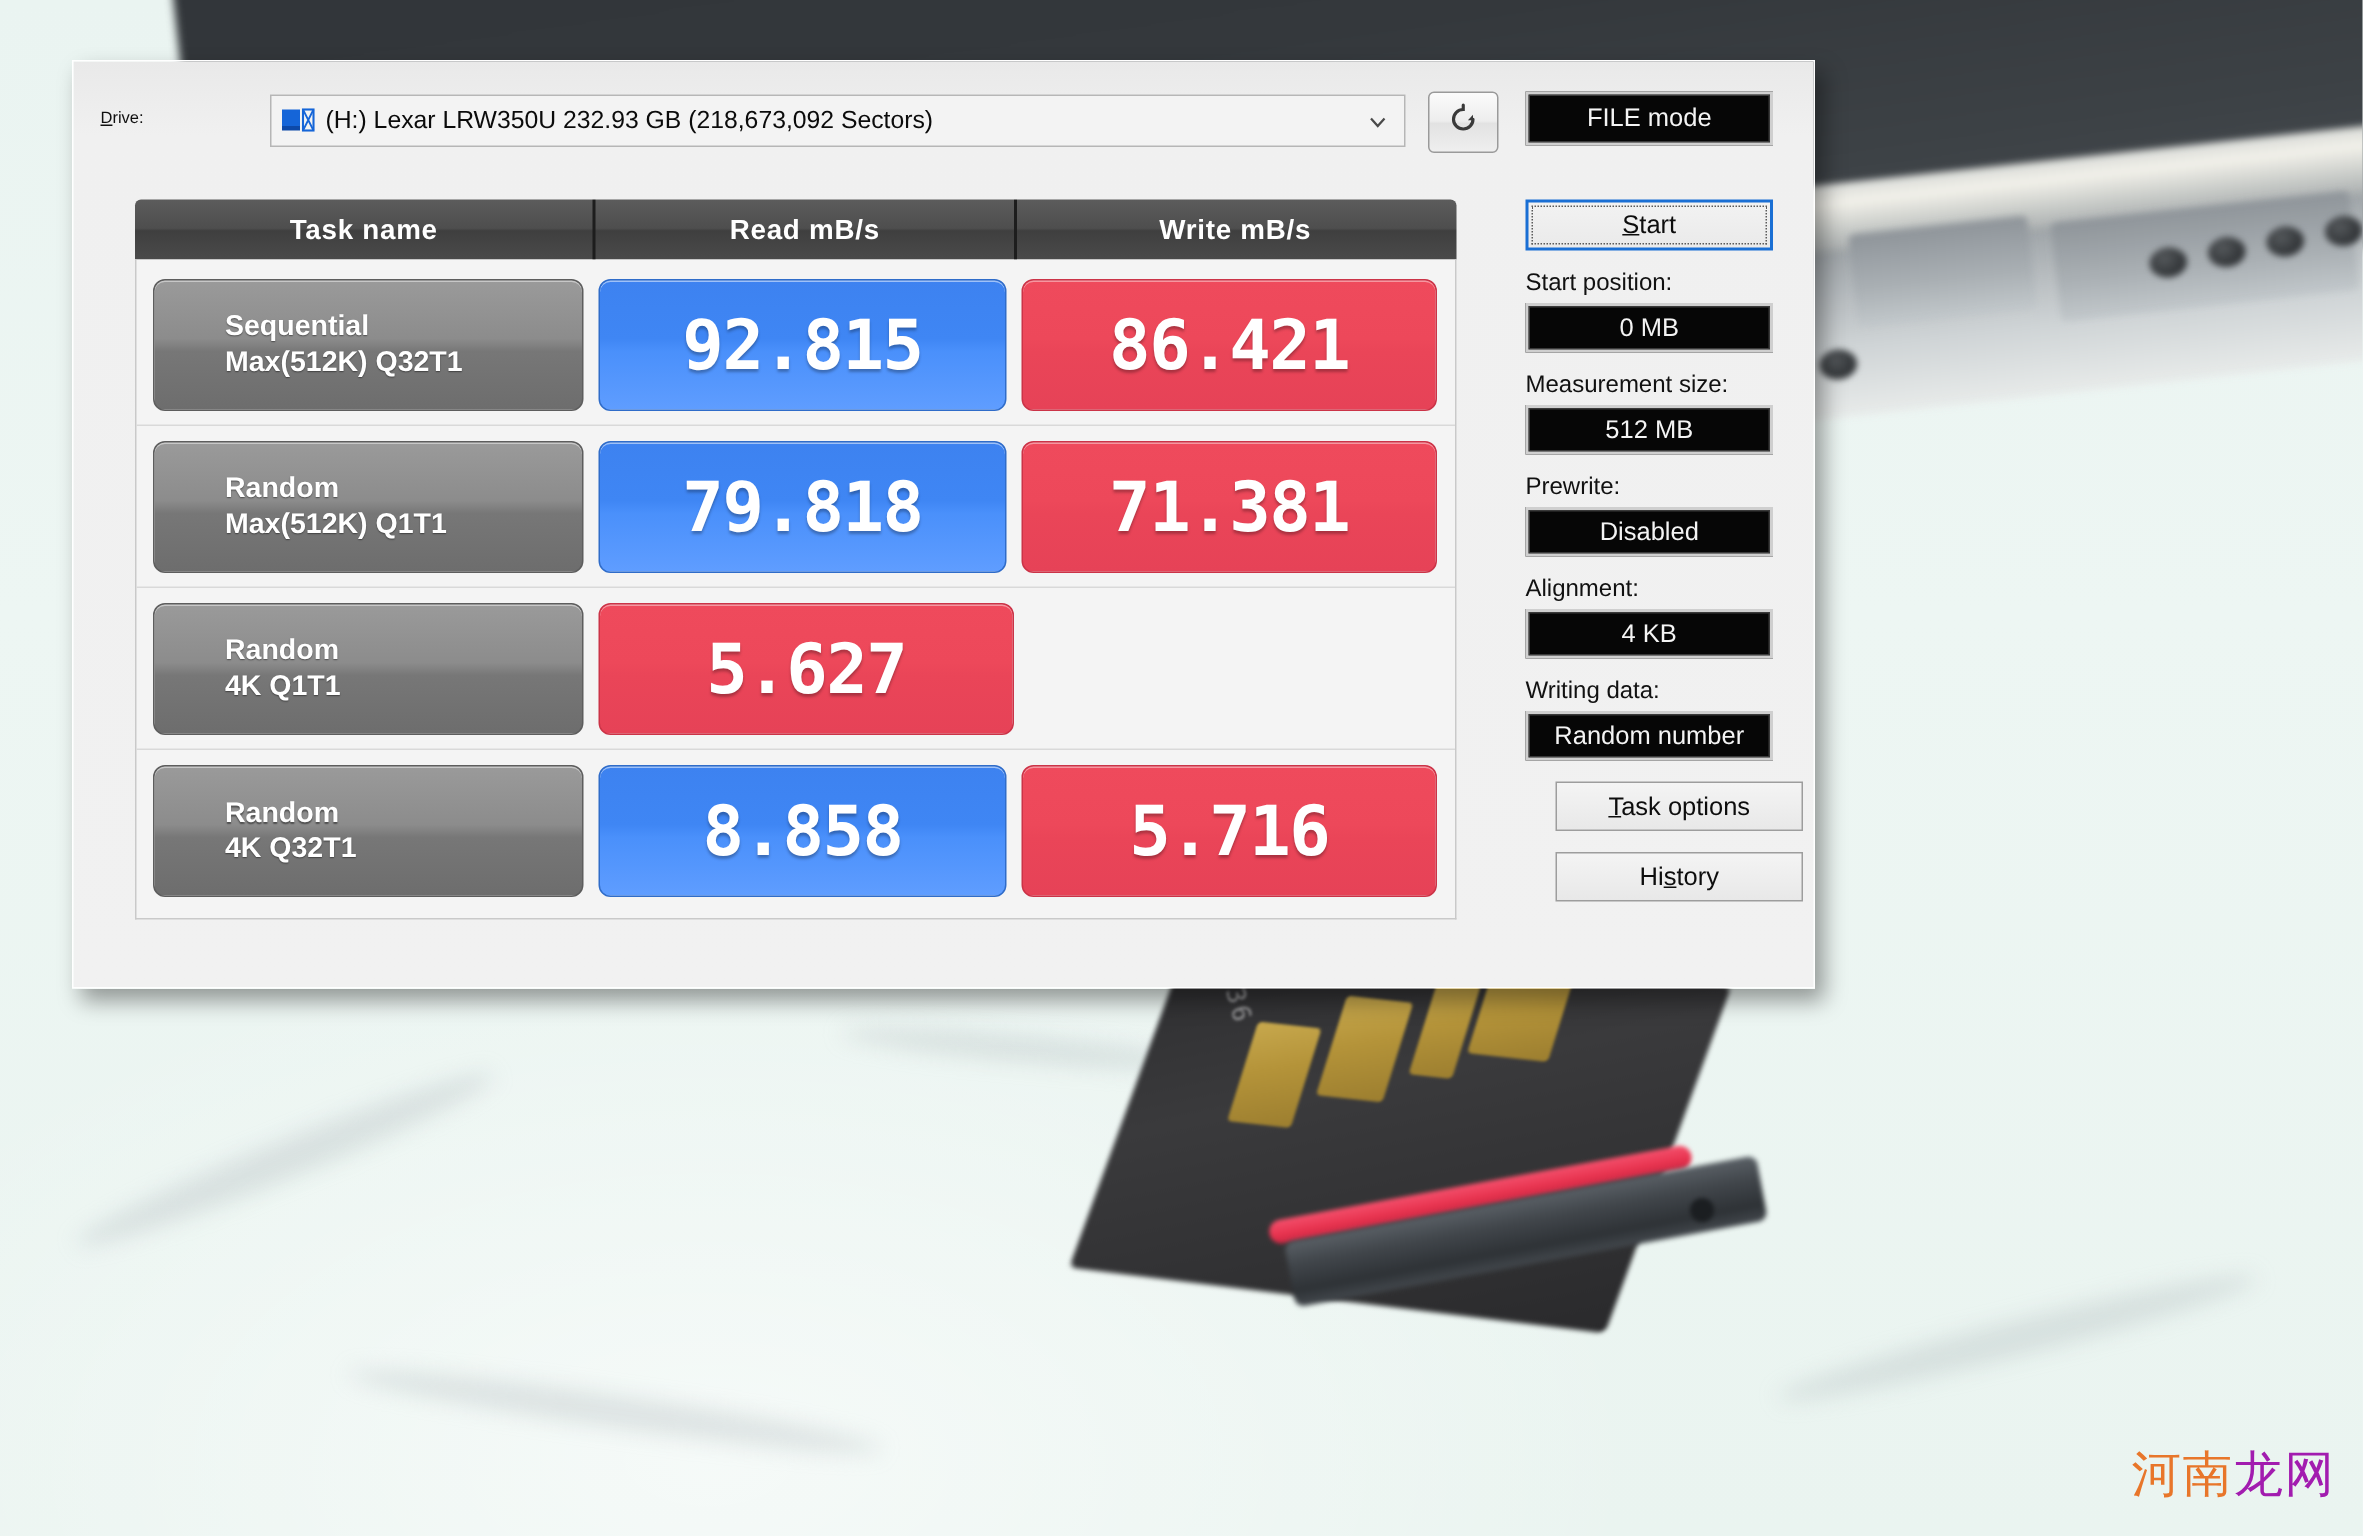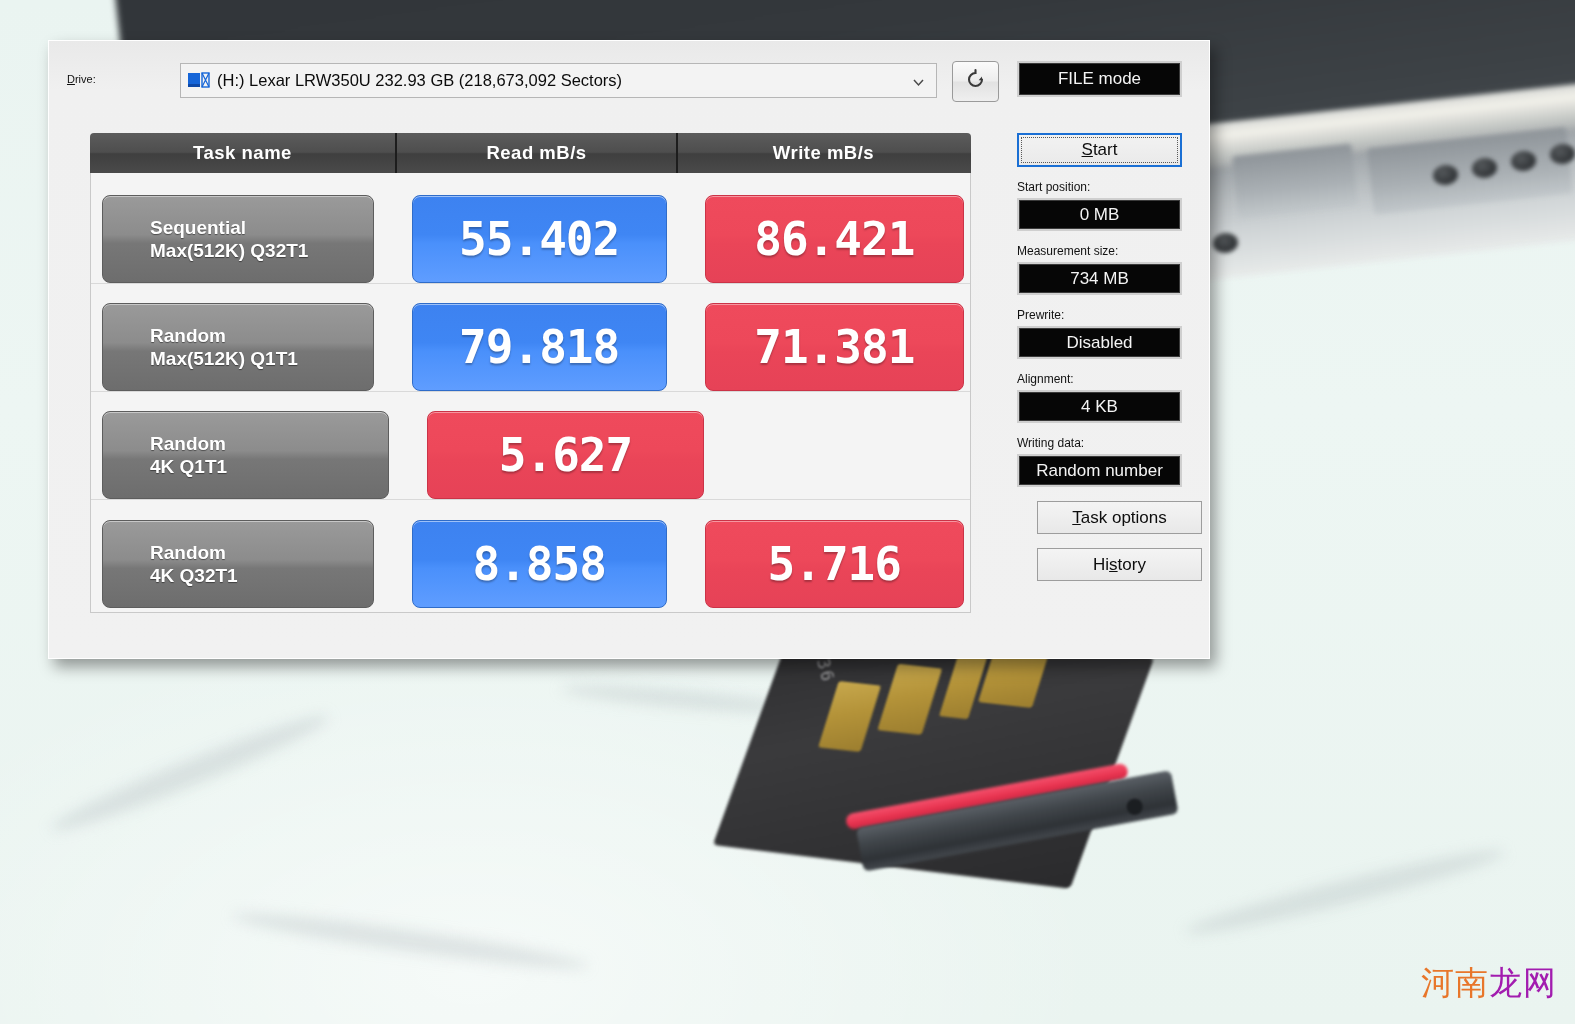--- a/index.html
+++ b/index.html
@@ -262,26 +262,25 @@
   #table-header .th.wr { width: 291px; }
 
   #rows-panel {
     background: #f4f4f4;
     border: 1px solid #c9c9c9;
     border-top: none;
     padding: 3px 0 4px 0;
   }
   .row {
     display: flex;
-    align-items: flex-end;
+    align-items: center;
     height: 108px;
     border-bottom: 1px solid #d9d9d9;
     padding: 0 6px;
     box-sizing: border-box;
-    gap: 28px;
   }
   .row:last-child { border-bottom: none; }
 
   .taskbox {
     width: 287px;
     height: 88px;
     margin-left: 5px;
     border-radius: 8px;
     background: linear-gradient(180deg, #9a9a9a 0%, #8c8c8c 45%, #777777 55%, #6d6d6d 100%);
     border: 1px solid #5d5d5d;
@@ -353,21 +352,21 @@
   }
   #start-btn span {
     font-size: 17px;
     color: #0d0d0d;
     position: relative;
     z-index: 2;
   }
   #start-btn span u { text-decoration: underline; }
 
   .field-label {
-    font-size: 12px;
+    font-size: 16px;
     color: #111111;
     margin: 13px 0 4px 0;
   }
   .lcd.field {
     width: 165px; height: 33px;
   }
   .plain-btn {
     width: 165px; height: 33px;
     margin-top: 14px;
     background: linear-gradient(180deg,#f4f4f4 0%, #e8e8e8 100%);
@@ -471,21 +470,21 @@
     </div>
 
     <div id="rows-panel">
 
       <div class="row">
         <div class="taskbox">
           <div class="t1">Sequential</div>
           <div class="t2">Max(512K) Q32T1</div>
         </div>
         <div class="valbox read">
-          <span>55.402</span>
+          <span>92.815</span>
         </div>
         <div class="valbox write">
           <span>86.421</span>
         </div>
       </div>
 
       <div class="row">
         <div class="taskbox">
           <div class="t1">Random</div>
           <div class="t2">Max(512K) Q1T1</div>
@@ -530,21 +529,21 @@
       <span><u>S</u>tart</span>
     </div>
 
     <div class="field-label">Start position:</div>
     <div class="lcd field">
       <span>0 MB</span>
     </div>
 
     <div class="field-label">Measurement size:</div>
     <div class="lcd field">
-      <span>734 MB</span>
+      <span>512 MB</span>
     </div>
 
     <div class="field-label">Prewrite:</div>
     <div class="lcd field">
       <span>Disabled</span>
     </div>
 
     <div class="field-label">Alignment:</div>
     <div class="lcd field">
       <span>4 KB</span>

